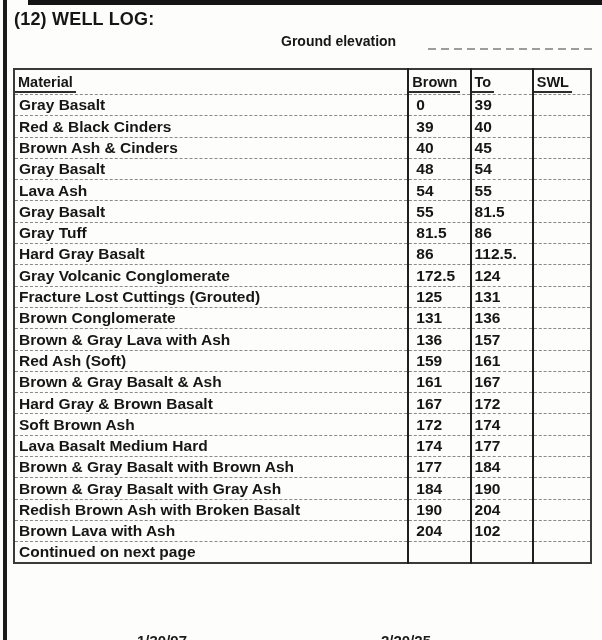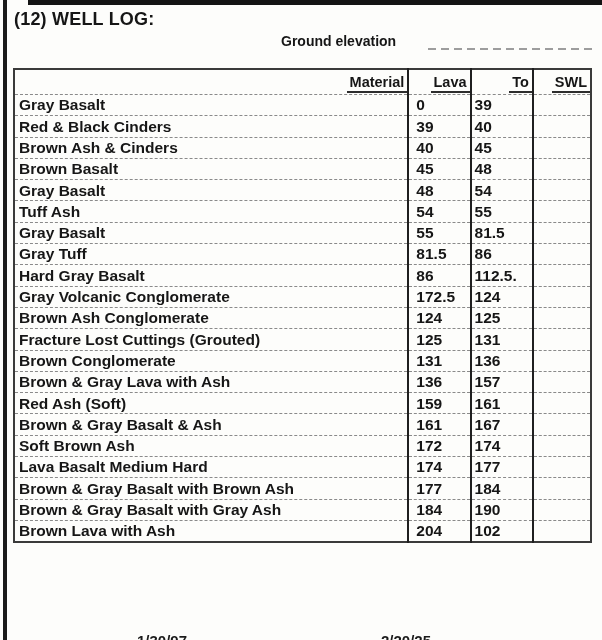--- a/index.html
+++ b/index.html
@@ -22,21 +22,21 @@
     position:absolute;left:428px;top:48px;width:168px;height:2px;
     background:repeating-linear-gradient(90deg,#9d9d9d 0 8px,rgba(157,157,157,0) 8px 13px);
   }
   table.well-log{
     position:absolute;left:13px;top:68px;width:579px;
     border-collapse:collapse;table-layout:fixed;
     border:2px solid #3a3a3a;
     background:#fdfdfb;
   }
   thead th{
-    height:24px;padding:0;vertical-align:middle;text-align:right;
+    height:24px;padding:0;vertical-align:middle;text-align:left;
     font-size:14.5px;font-weight:700;
     border-bottom:1px dashed #8a8a8a;
   }
   .hu{border-bottom:2px solid #2d2d2d;padding:0 3px 1px 3px;}
   tbody tr{height:21.3px;}
   tbody td{
     padding:0;vertical-align:middle;line-height:1;
     font-size:15.5px;font-weight:700;white-space:nowrap;overflow:hidden;
     border-top:1px dashed #8a8a8a;
   }
@@ -70,21 +70,21 @@
         <col style="width:62px">
         <col style="width:62px">
         <col style="width:58px">
     </colgroup>
     <thead>
       <tr>
         <th class="c-material">
           <span class="hu">Material</span>
         </th>
         <th class="c-from">
-          <span class="hu">Lava</span>
+          <span class="hu">Brown</span>
         </th>
         <th class="c-to">
           <span class="hu">To</span>
         </th>
         <th class="c-swl">
           <span class="hu">SWL</span>
         </th>
       </tr>
     </thead>
     <tbody>
@@ -100,33 +100,27 @@
       <td class="c-to">40</td>
       <td class="c-swl"></td>
     </tr>
         <tr class="log-row">
       <td class="c-material">Brown Ash &amp; Cinders</td>
       <td class="c-from">40</td>
       <td class="c-to">45</td>
       <td class="c-swl"></td>
     </tr>
         <tr class="log-row">
-      <td class="c-material">Brown Basalt</td>
-      <td class="c-from">45</td>
-      <td class="c-to">48</td>
-      <td class="c-swl"></td>
-    </tr>
-        <tr class="log-row">
       <td class="c-material">Gray Basalt</td>
       <td class="c-from">48</td>
       <td class="c-to">54</td>
       <td class="c-swl"></td>
     </tr>
         <tr class="log-row">
-      <td class="c-material">Tuff Ash</td>
+      <td class="c-material">Lava Ash</td>
       <td class="c-from">54</td>
       <td class="c-to">55</td>
       <td class="c-swl"></td>
     </tr>
         <tr class="log-row">
       <td class="c-material">Gray Basalt</td>
       <td class="c-from">55</td>
       <td class="c-to">81.5</td>
       <td class="c-swl"></td>
     </tr>
@@ -142,26 +136,20 @@
       <td class="c-to">112.5.</td>
       <td class="c-swl"></td>
     </tr>
         <tr class="log-row">
       <td class="c-material">Gray Volcanic Conglomerate</td>
       <td class="c-from">172.5</td>
       <td class="c-to">124</td>
       <td class="c-swl"></td>
     </tr>
         <tr class="log-row">
-      <td class="c-material">Brown Ash Conglomerate</td>
-      <td class="c-from">124</td>
-      <td class="c-to">125</td>
-      <td class="c-swl"></td>
-    </tr>
-        <tr class="log-row">
       <td class="c-material">Fracture Lost Cuttings (Grouted)</td>
       <td class="c-from">125</td>
       <td class="c-to">131</td>
       <td class="c-swl"></td>
     </tr>
         <tr class="log-row">
       <td class="c-material">Brown Conglomerate</td>
       <td class="c-from">131</td>
       <td class="c-to">136</td>
       <td class="c-swl"></td>
@@ -178,20 +166,26 @@
       <td class="c-to">161</td>
       <td class="c-swl"></td>
     </tr>
         <tr class="log-row">
       <td class="c-material">Brown &amp; Gray Basalt &amp; Ash</td>
       <td class="c-from">161</td>
       <td class="c-to">167</td>
       <td class="c-swl"></td>
     </tr>
         <tr class="log-row">
+      <td class="c-material">Hard Gray &amp; Brown Basalt</td>
+      <td class="c-from">167</td>
+      <td class="c-to">172</td>
+      <td class="c-swl"></td>
+    </tr>
+        <tr class="log-row">
       <td class="c-material">Soft Brown Ash</td>
       <td class="c-from">172</td>
       <td class="c-to">174</td>
       <td class="c-swl"></td>
     </tr>
         <tr class="log-row">
       <td class="c-material">Lava Basalt Medium Hard</td>
       <td class="c-from">174</td>
       <td class="c-to">177</td>
       <td class="c-swl"></td>
@@ -202,24 +196,36 @@
       <td class="c-to">184</td>
       <td class="c-swl"></td>
     </tr>
         <tr class="log-row">
       <td class="c-material">Brown &amp; Gray Basalt with Gray Ash</td>
       <td class="c-from">184</td>
       <td class="c-to">190</td>
       <td class="c-swl"></td>
     </tr>
         <tr class="log-row">
+      <td class="c-material">Redish Brown Ash with Broken Basalt</td>
+      <td class="c-from">190</td>
+      <td class="c-to">204</td>
+      <td class="c-swl"></td>
+    </tr>
+        <tr class="log-row">
       <td class="c-material">Brown Lava with Ash</td>
       <td class="c-from">204</td>
       <td class="c-to">102</td>
       <td class="c-swl"></td>
     </tr>
+        <tr class="log-row">
+      <td class="c-material">Continued on next page</td>
+      <td class="c-from"></td>
+      <td class="c-to"></td>
+      <td class="c-swl"></td>
+    </tr>
       </tbody>
   </table>
 
   <div class="frag frag-left">1/30/97</div>
   <div class="frag frag-right">2/20/25</div>
 
 </div>
 
 </body></html>

